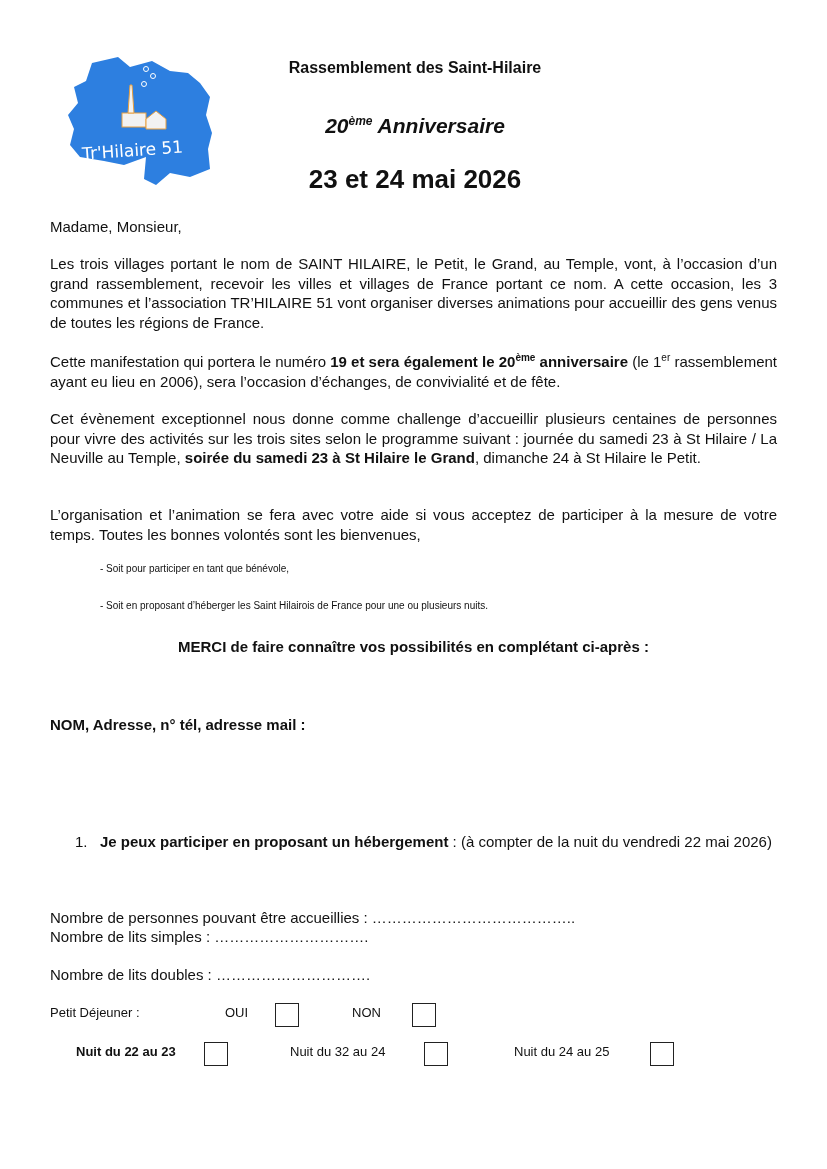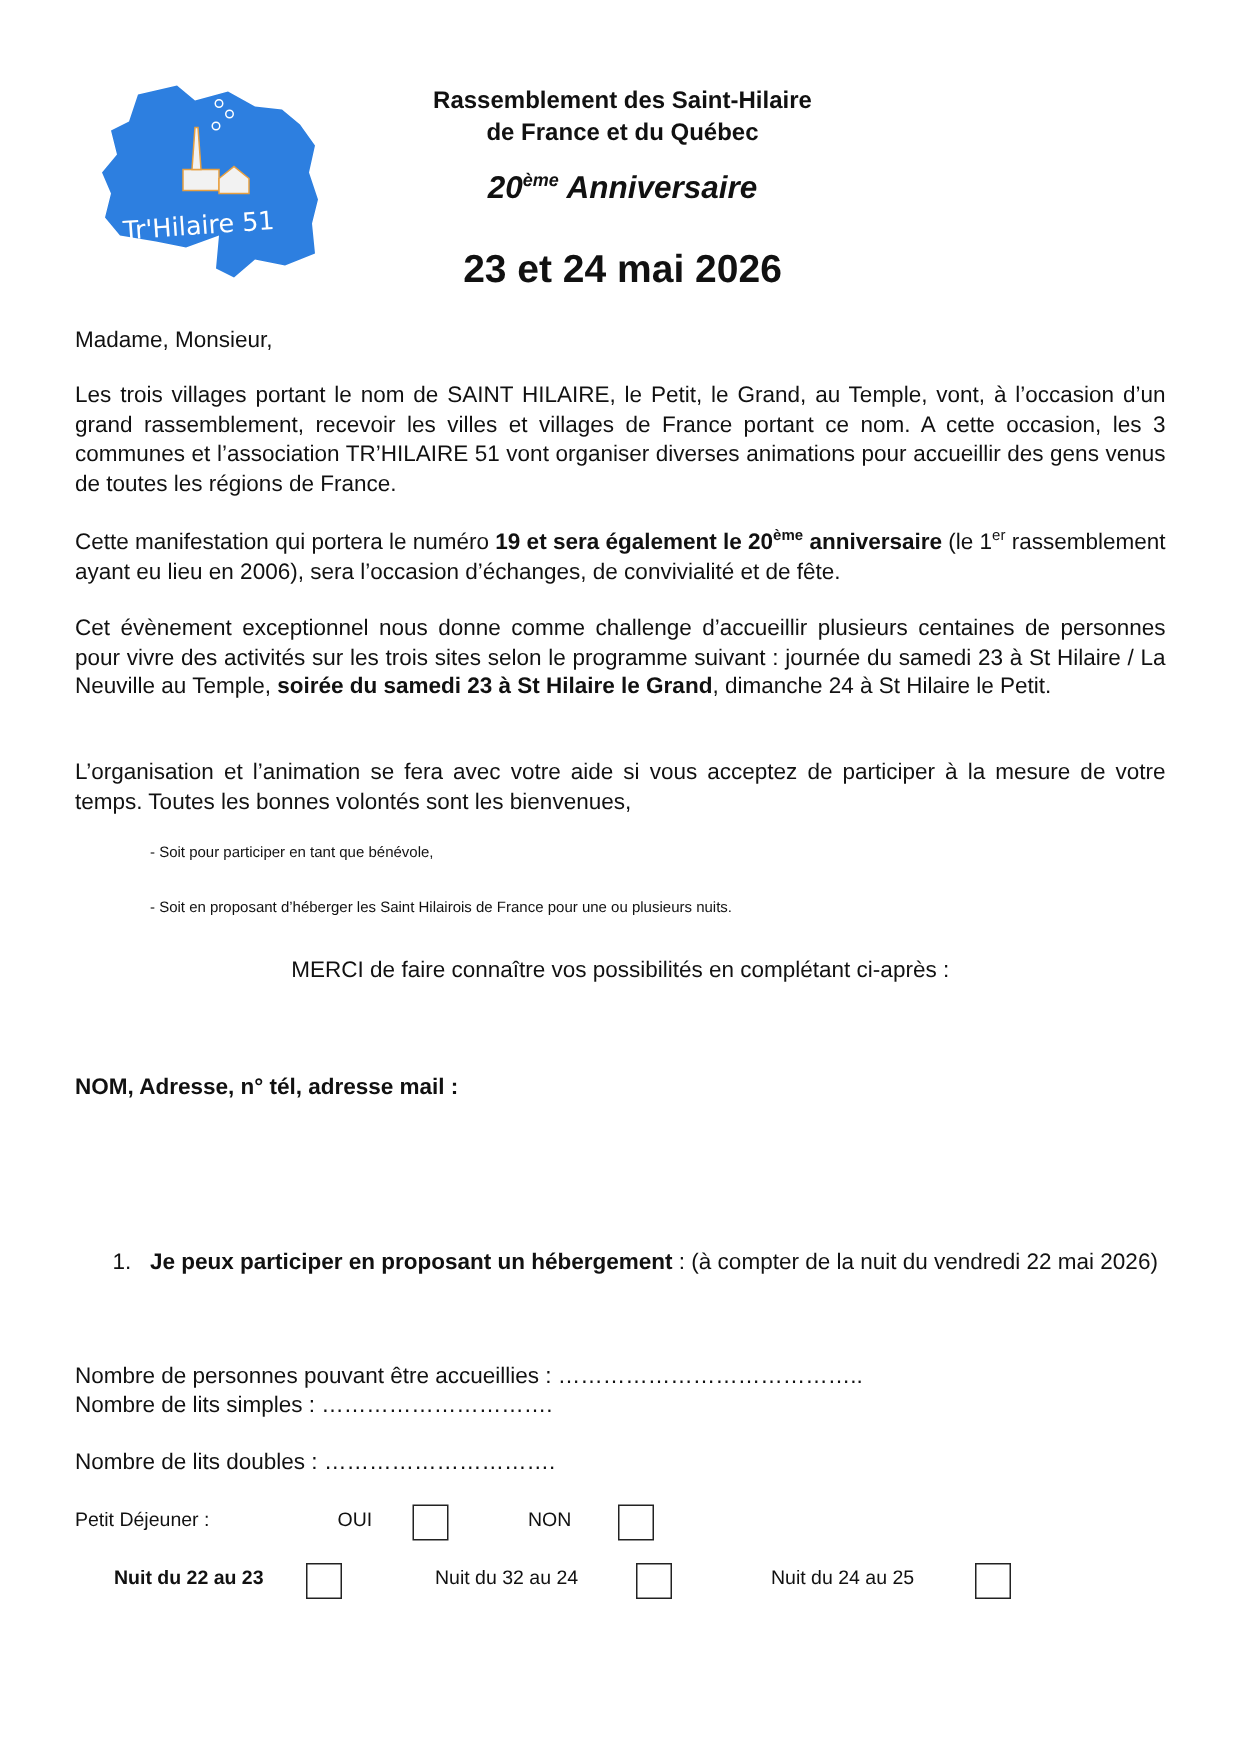--- a/index.html
+++ b/index.html
@@ -14,21 +14,21 @@
   .h3 { top: 164px; font-size: 26px; }
   .body-text { left: 50px; width: 727px; font-size: 15px; line-height: 19.5px; text-align: justify; }
   .greet { top: 217px; }
   .p1 { top: 254px; }
   .p2 { top: 352px; }
   .p3 { top: 409px; }
   .p4 { top: 505px; }
   .bullet { left: 100px; font-size: 10px; }
   .b1 { top: 563px; }
   .b2 { top: 600px; }
-  .merci { left: 50px; width: 727px; top: 638px; text-align: center; font-weight: normal; font-size: 15px; }
+  .merci { left: 50px; width: 727px; top: 638px; text-align: center; font-weight: bold; font-size: 15px; }
   .nom { left: 50px; top: 716px; font-weight: bold; font-size: 15px; }
   .q1 { left: 75px; top: 832px; width: 700px; font-size: 15px; line-height: 19.5px; }
   .q1 .num { position: absolute; left: 0; }
   .q1 .txt { margin-left: 25px; display: block; }
   .field { left: 50px; font-size: 15px; }
   .f1 { top: 909px; }
   .f2 { top: 928px; }
   .f3 { top: 966px; text-align: center; }
   .row-label { font-size: 13px; }
   .chk { width: 24px; height: 24px; border: 1.5px solid #222; box-sizing: border-box; background: #fff; }
@@ -46,21 +46,20 @@
     <circle cx="84" cy="39" r="2.5" fill="none" stroke="#ffffff" stroke-width="1"></circle>
     <rect x="62" y="68" width="24" height="14" fill="#f2f2f2" stroke="#e8a040" stroke-width="1"></rect>
     <polygon points="70,40 72,40 74,68 68,68" fill="#f2f2f2" stroke="#e8a040" stroke-width="1"></polygon>
     <polygon points="86,74 96,66 106,74 106,84 86,84" fill="#f2f2f2" stroke="#e8a040" stroke-width="1"></polygon>
     <text x="22" y="112" fill="#ffffff" font-family="DejaVu Sans, sans-serif" font-size="17" transform="rotate(-4 60 105)">Tr'Hilaire 51</text>
   </svg>
 </div>
 
 <div class="abs hdr h1">
   <div>Rassemblement des Saint-Hilaire</div>
-  <div>de France et du Québec</div>
 </div>
 <div class="abs hdr h2"><span>20</span><sup>ème</sup><span> Anniversaire</span></div>
 <div class="abs hdr h3">23 et 24 mai 2026</div>
 
 <div class="abs body-text greet">Madame, Monsieur,</div>
 <div class="abs body-text p1">Les trois villages portant le nom de SAINT HILAIRE, le Petit, le Grand, au Temple, vont, à l’occasion d’un grand rassemblement, recevoir les villes et villages de France portant ce nom. A cette occasion, les 3 communes et l’association TR’HILAIRE 51 vont organiser diverses animations pour accueillir des gens venus de toutes les régions de France.</div>
 <div class="abs body-text p2"><span>Cette manifestation qui portera le numéro </span><b>19 et sera également le 20</b><sup style="font-weight:bold">ème</sup><b> anniversaire</b><span> (le 1</span><sup>er</sup><span> rassemblement ayant eu lieu en 2006), sera l’occasion d’échanges, de convivialité et de fête.</span></div>
 <div class="abs body-text p3"><span>Cet évènement exceptionnel nous donne comme challenge d’accueillir plusieurs centaines de personnes pour vivre des activités sur les trois sites selon le programme suivant : journée du samedi 23 à St Hilaire / La Neuville au Temple, </span><b>soirée du samedi 23 à St Hilaire le Grand</b><span>, dimanche 24 à St Hilaire le Petit.</span></div>
 <div class="abs body-text p4">L’organisation et l’animation se fera avec votre aide si vous acceptez de participer à la mesure de votre temps. Toutes les bonnes volontés sont les bienvenues,</div>
 

